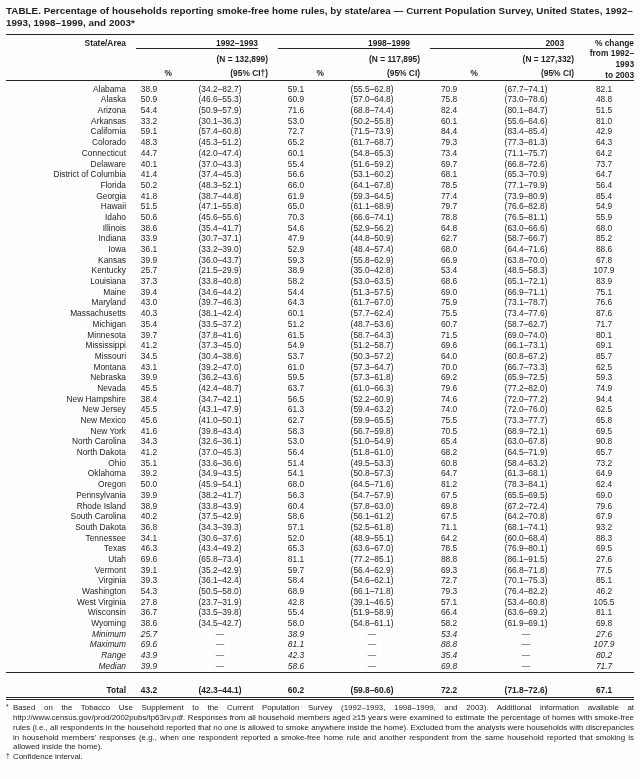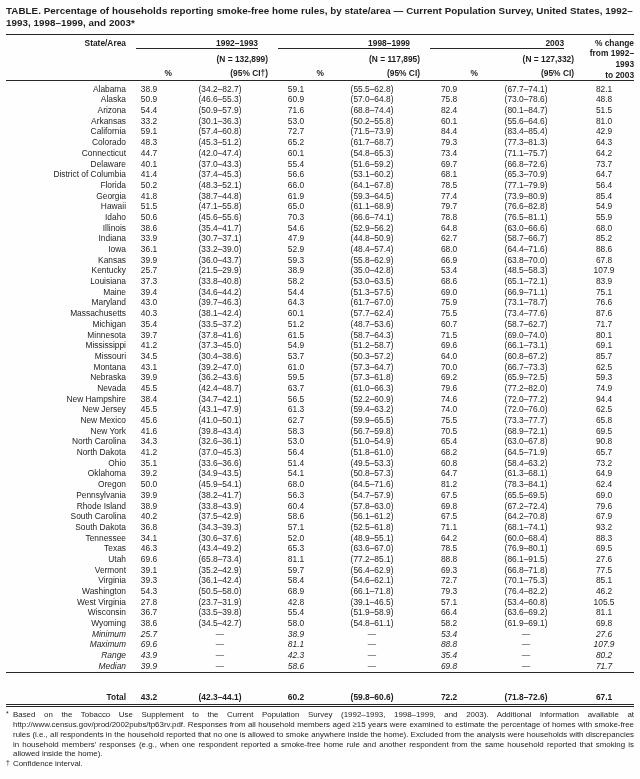--- a/index.html
+++ b/index.html
@@ -39,21 +39,21 @@
   tbody td {
     font-size: 8.4px; line-height: 10.68px; padding: 0;
     text-align: center; white-space: nowrap; overflow: hidden;
   }
   tbody td.c0 { text-align: right; }
   tbody tr.first td { padding-top: 2.5px; }
   tr.stat td { font-style: italic; }
   tr.total td {
     font-weight: bold; font-style: normal;
     border-top: 1px solid #262626; border-bottom: 3px double #262626;
-    padding-top: 19px; padding-bottom: 2px;
+    padding-top: 12px; padding-bottom: 2px;
   }
   .fns { width: 628px; margin-top: 3px; }
   .fn {
     position: relative; padding-left: 7px;
     font-size: 7.9px; line-height: 9.8px; text-align: justify;
   }
   .fn .marker {
     position: absolute; left: 0; top: -1px; font-size: 6.8px; font-weight: normal;
   }
   .fn.fn2 { margin-top: 0px; }

